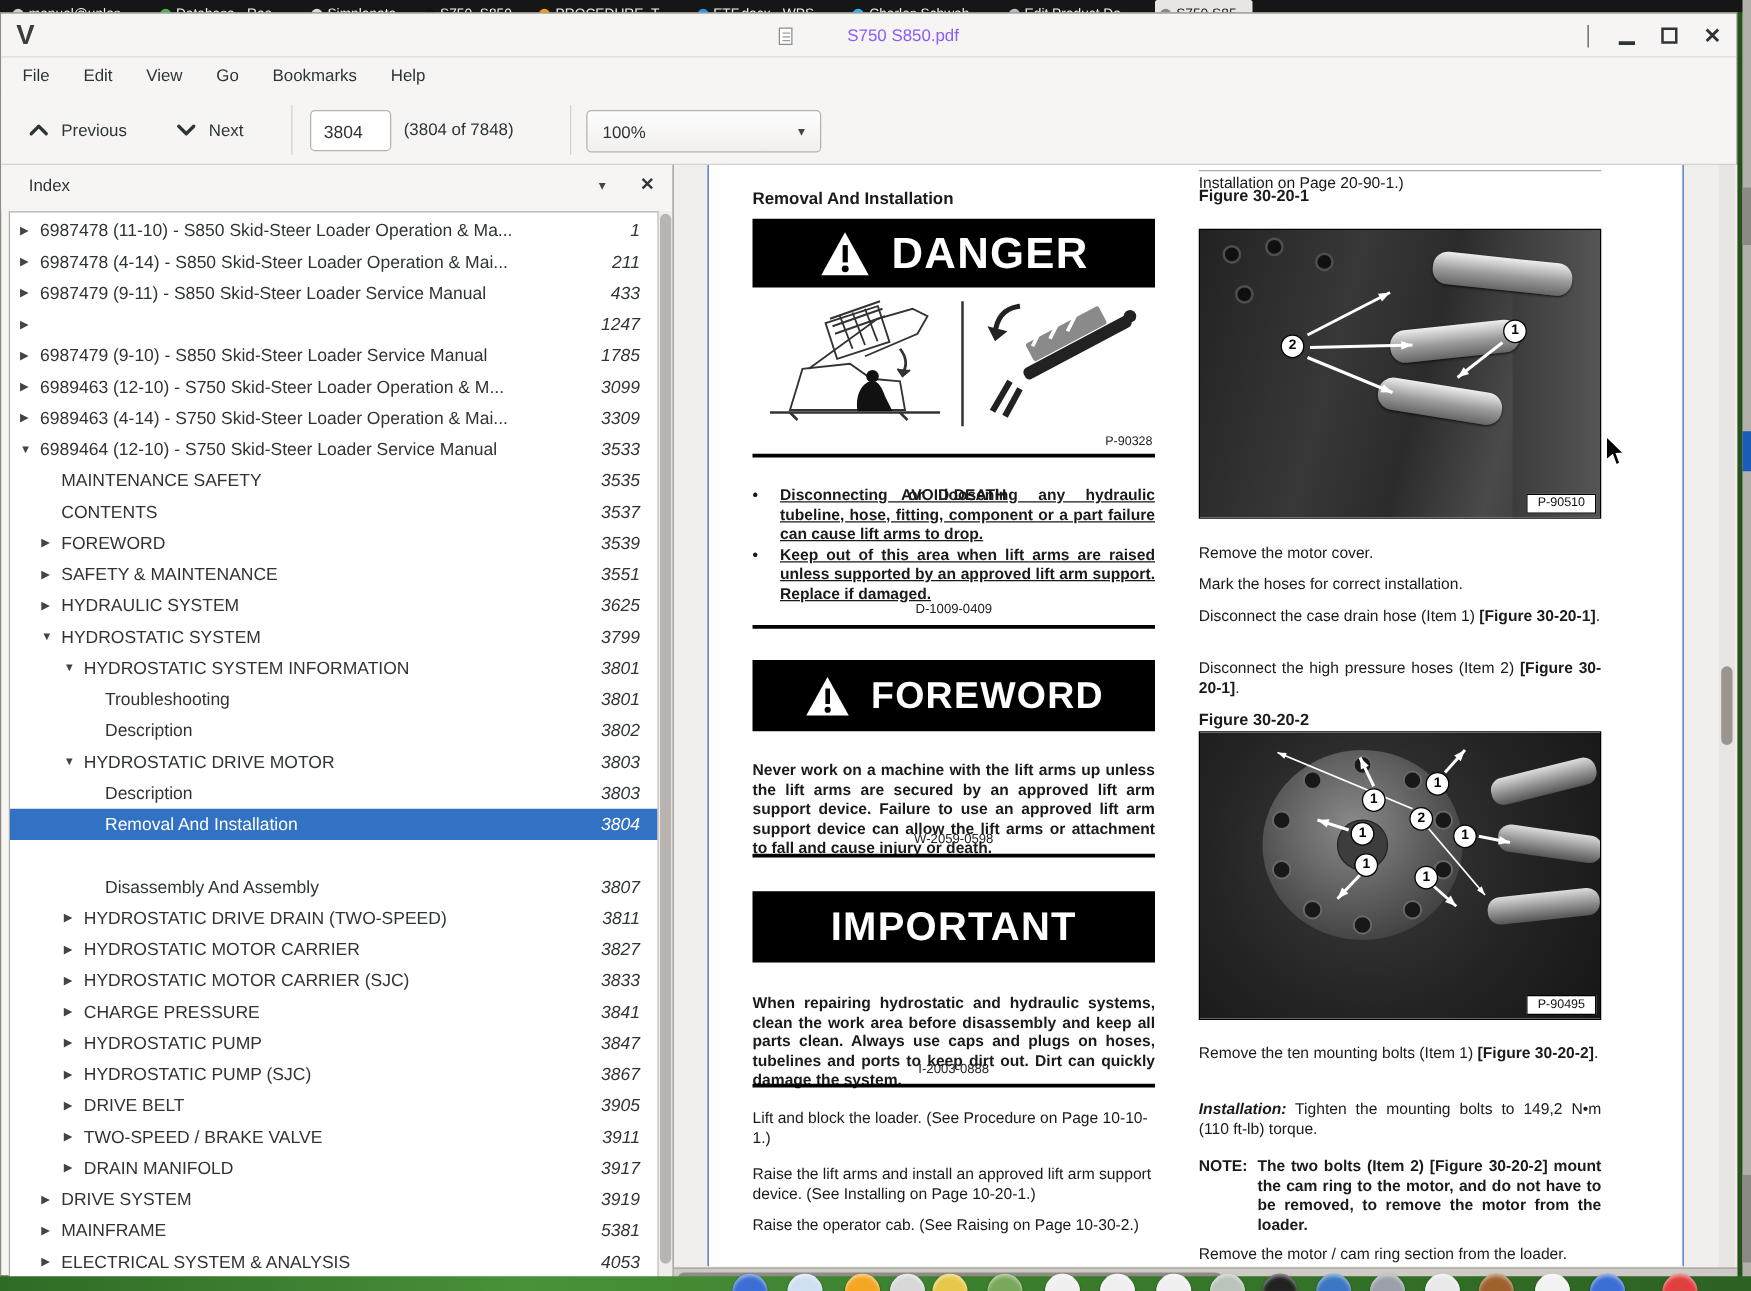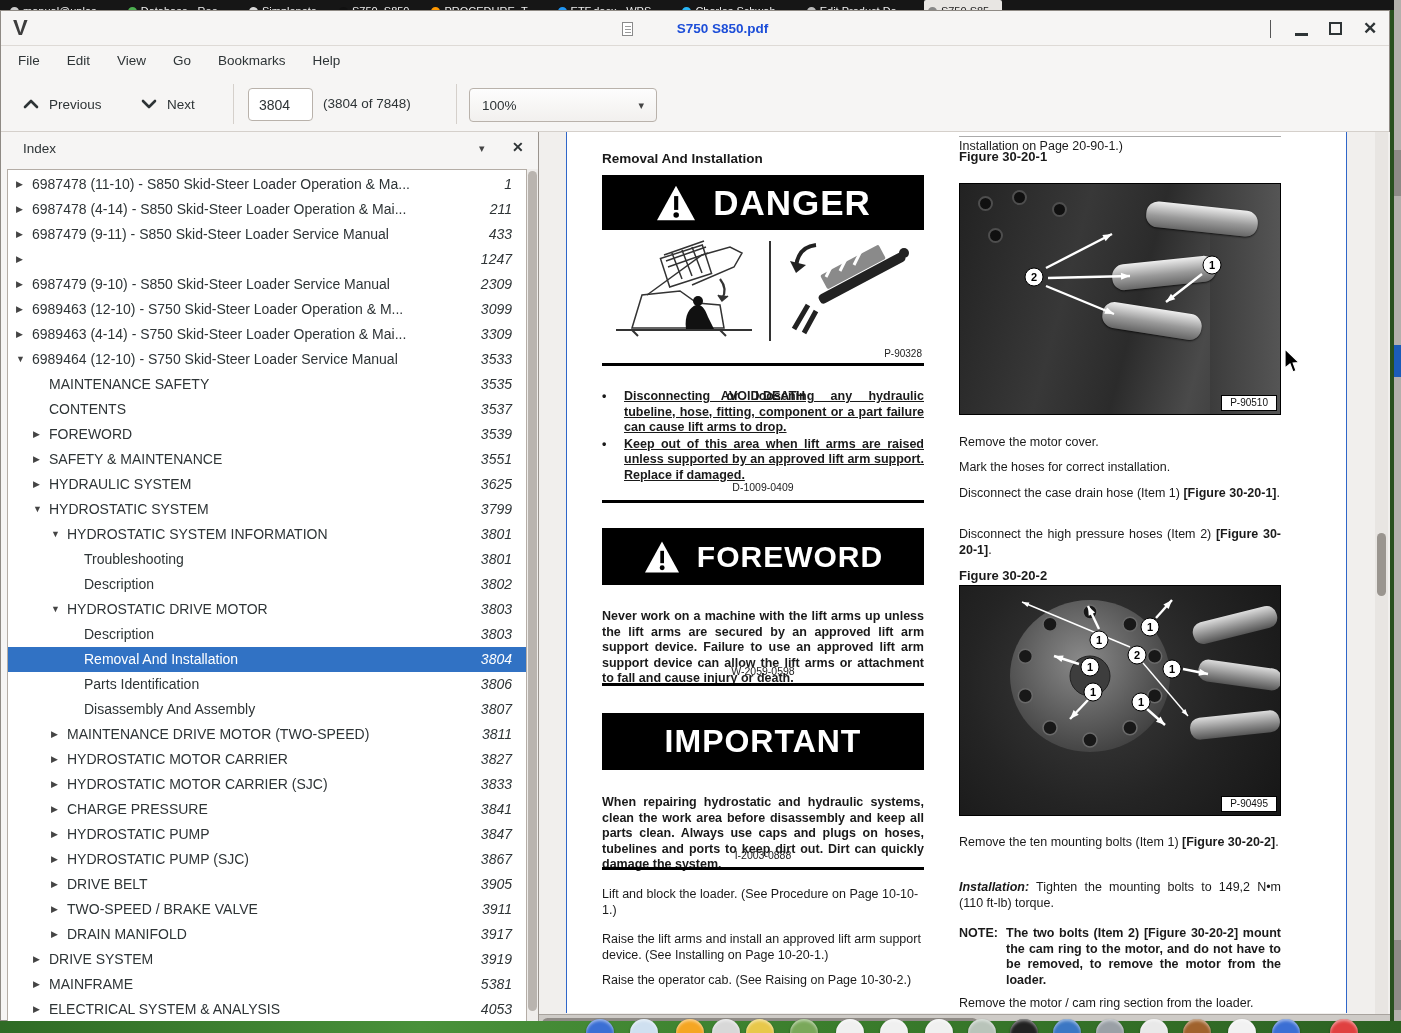--- a/index.html
+++ b/index.html
@@ -19,21 +19,21 @@
     background:#f6f5f4; border:1px solid #8f8a84; }
 
   .titlebar { position:absolute; left:0; top:0; width:100%; height:35px; background:#f6f5f4;
     border-bottom:1px solid #dedad6; }
   .app-logo { position:absolute; left:12px; top:4px; font-size:22px; font-weight:bold; color:#3d3d3d; }
   .title-center { position:absolute; left:0; top:0; width:100%; height:35px; display:flex;
     align-items:center; justify-content:center; gap:6px; }
   .doc-icon { width:11px; height:14px; background:#fff; border:1px solid #8a8a8a; position:relative; }
   .doc-icon::before { content:""; position:absolute; left:2px; top:3px; width:6px; height:1px;
     background:#9a9a9a; box-shadow:0 3px 0 #9a9a9a, 0 6px 0 #9a9a9a; }
-  .title-text { font-size:13.5px; font-weight:bold; color:#1d4ed8;margin-left:38px; }
+  .title-text { font-size:13.5px; font-weight:normal; color:#8b5cf6;margin-left:38px; }
   .win-controls { position:absolute; right:10px; top:0; height:35px; display:flex; align-items:center; gap:16px; }
   .win-divider { width:1px; height:18px; background:#555; margin-right:6px; }
   .win-btn { background:none; border:none; cursor:pointer; width:18px; height:18px; position:relative; }
   .min-glyph { position:absolute; left:2px; bottom:2px; width:13px; height:2.5px; background:#2e3436; }
   .max-glyph { position:absolute; left:2px; top:2px; width:13px; height:13px; border:2px solid #2e3436; }
   .close-glyph { font-size:17px; line-height:18px; color:#2e3436; font-weight:bold; }
 
   .menubar { position:absolute; left:0; top:36px; width:100%; height:27px; display:flex;
     align-items:center; gap:27px; padding-left:17px; background:#f6f5f4; }
   .menu-item { font-size:13.5px; color:#2e3436; cursor:default; }
@@ -255,21 +255,21 @@
           <span class="tlabel" style="left: 24px;">6987479 (9-11) - S850 Skid-Steer Loader Service Manual</span>
           <span class="tpage">433</span>
         </div>
         <div class="trow" style="top: 77px;">
           <span class="tarrow" style="left: 8px;">▶</span>
           <span class="tpage">1247</span>
         </div>
         <div class="trow" style="top: 102px;">
           <span class="tarrow" style="left: 8px;">▶</span>
           <span class="tlabel" style="left: 24px;">6987479 (9-10) - S850 Skid-Steer Loader Service Manual</span>
-          <span class="tpage">2309</span>
+          <span class="tpage">1785</span>
         </div>
         <div class="trow" style="top: 127px;">
           <span class="tarrow" style="left: 8px;">▶</span>
           <span class="tlabel" style="left: 24px;">6989463 (12-10) - S750 Skid-Steer Loader Operation &amp; M...</span>
           <span class="tpage">3099</span>
         </div>
         <div class="trow" style="top: 152px;">
           <span class="tarrow" style="left: 8px;">▶</span>
           <span class="tlabel" style="left: 24px;">6989463 (4-14) - S750 Skid-Steer Loader Operation &amp; Mai...</span>
           <span class="tpage">3309</span>
@@ -326,31 +326,27 @@
           <span class="tpage">3803</span>
         </div>
         <div class="trow" style="top: 452px;">
           <span class="tlabel" style="left: 76px;">Description</span>
           <span class="tpage">3803</span>
         </div>
         <div class="trow sel" style="top: 477px;">
           <span class="tlabel" style="left: 76px;">Removal And Installation</span>
           <span class="tpage">3804</span>
         </div>
-        <div class="trow" style="top: 502px;">
-          <span class="tlabel" style="left: 76px;">Parts Identification</span>
-          <span class="tpage">3806</span>
-        </div>
         <div class="trow" style="top: 527px;">
           <span class="tlabel" style="left: 76px;">Disassembly And Assembly</span>
           <span class="tpage">3807</span>
         </div>
         <div class="trow" style="top: 552px;">
           <span class="tarrow" style="left: 43px;">▶</span>
-          <span class="tlabel" style="left: 59px;">MAINTENANCE DRIVE MOTOR (TWO-SPEED)</span>
+          <span class="tlabel" style="left: 59px;">HYDROSTATIC DRIVE DRAIN (TWO-SPEED)</span>
           <span class="tpage">3811</span>
         </div>
         <div class="trow" style="top: 577px;">
           <span class="tarrow" style="left: 43px;">▶</span>
           <span class="tlabel" style="left: 59px;">HYDROSTATIC MOTOR CARRIER</span>
           <span class="tpage">3827</span>
         </div>
         <div class="trow" style="top: 602px;">
           <span class="tarrow" style="left: 43px;">▶</span>
           <span class="tlabel" style="left: 59px;">HYDROSTATIC MOTOR CARRIER (SJC)</span>

